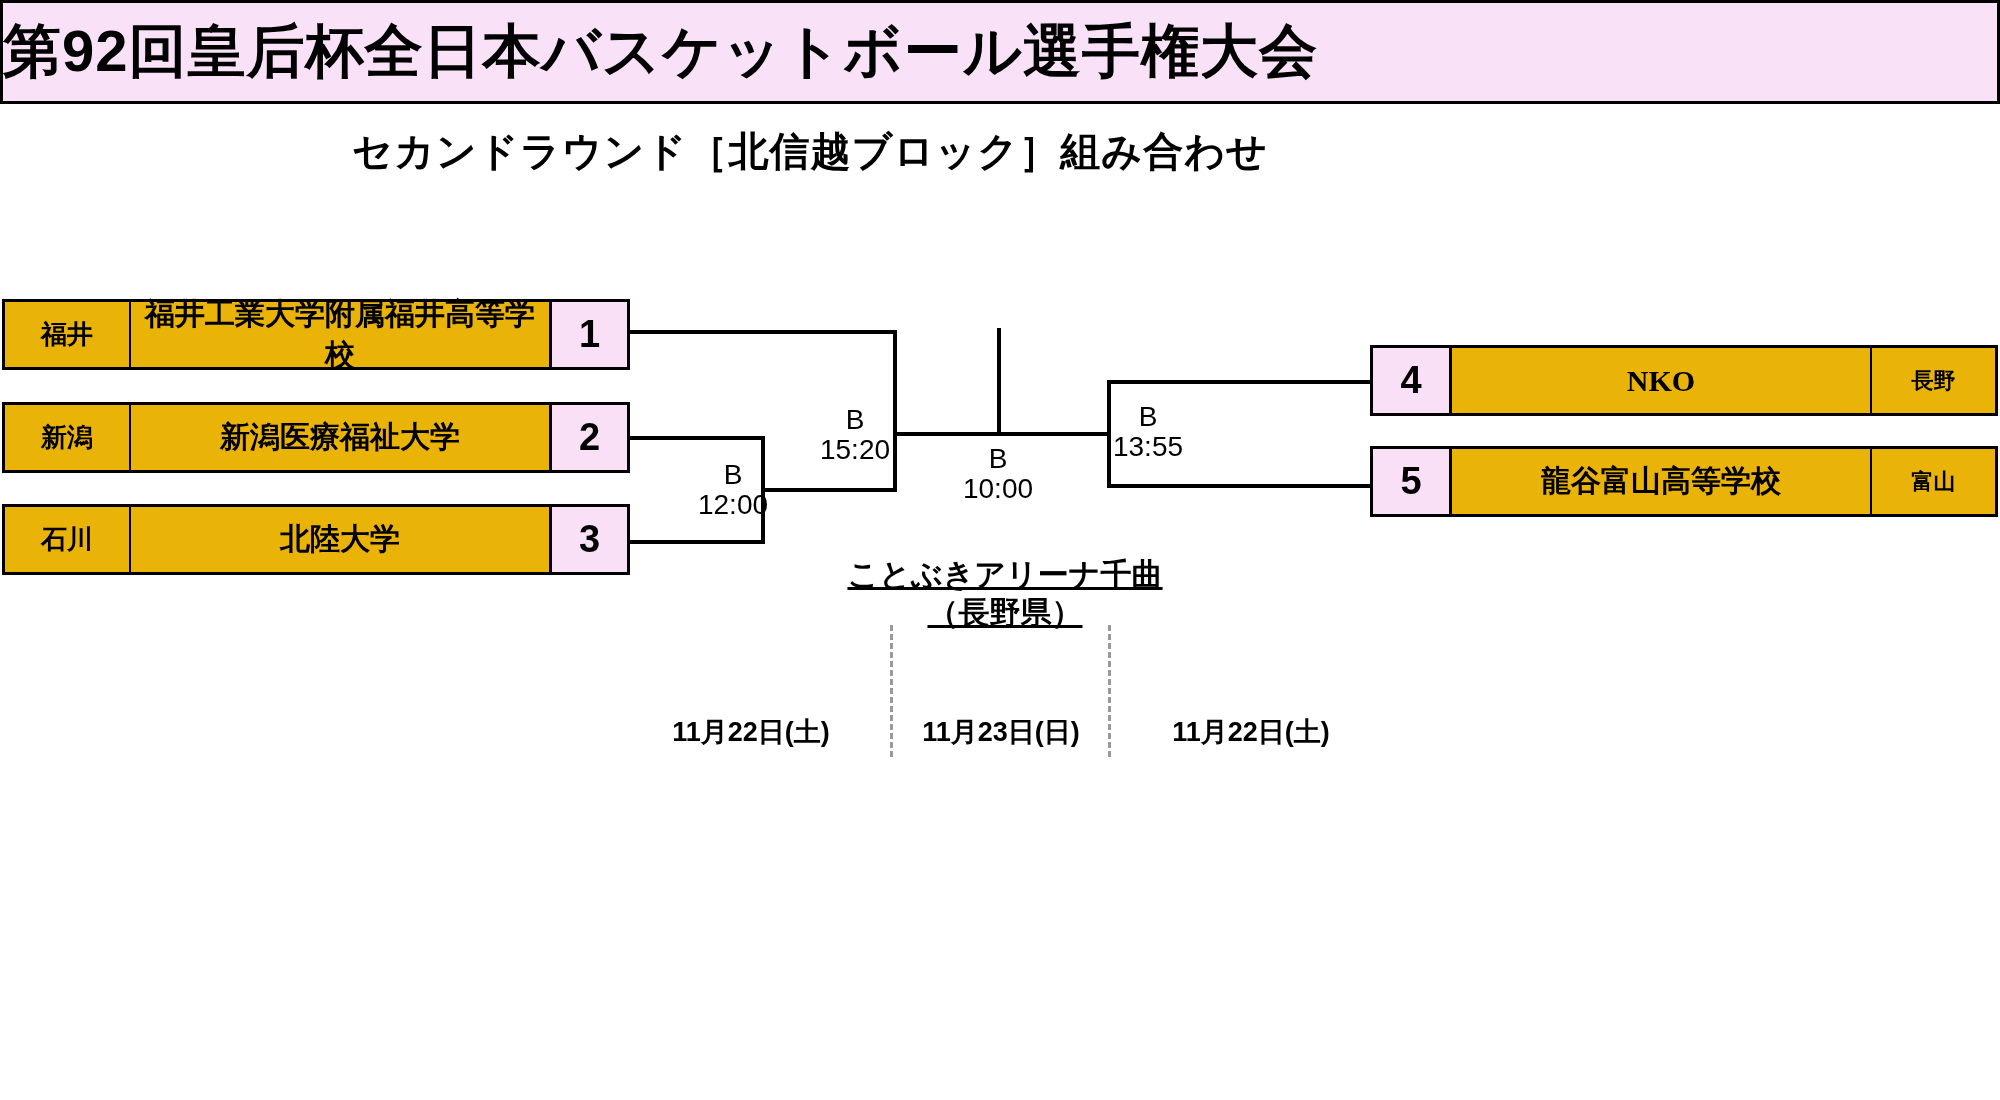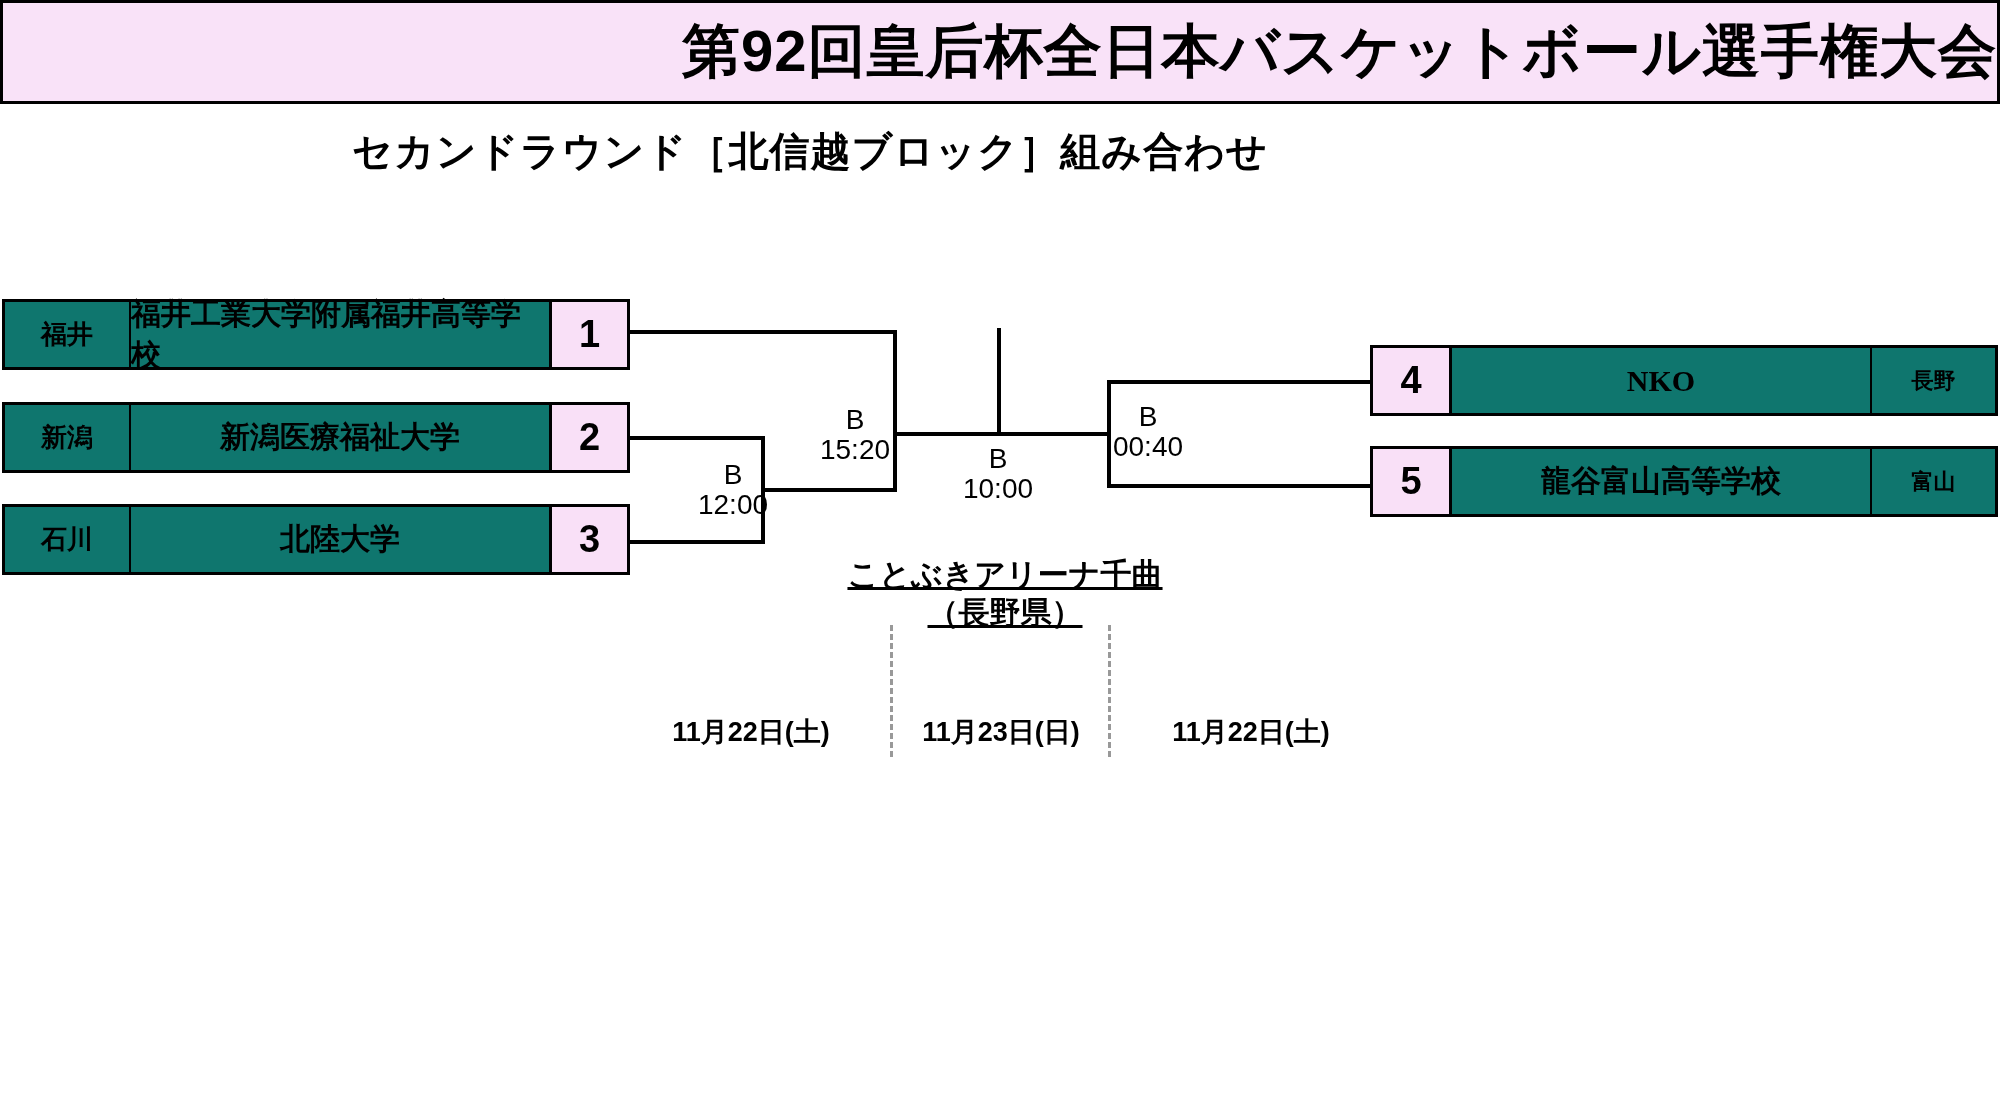--- a/index.html
+++ b/index.html
@@ -11,30 +11,30 @@
   *{box-sizing:border-box;margin:0;padding:0;}
   html,body{background:#ffffff;}
   body{
     width:2000px;height:1100px;position:relative;
     font-family:"Liberation Sans","DejaVu Sans",sans-serif;
     color:#000;
   }
   .title-bar{
     position:absolute;left:0;top:0;width:2000px;height:104px;
     background:var(--header_bg);border:3px solid var(--line);
-    display:flex;align-items:center;justify-content:flex-end;
+    display:flex;align-items:center;justify-content:flex-start;
   }
   .title-text{font-size:58px;font-weight:bold;letter-spacing:1px;}
   .subtitle{
     position:absolute;left:0;top:124px;width:1620px;
     text-align:center;font-size:40px;font-weight:bold;letter-spacing:1px;
   }
   .tbox{
-    position:absolute;display:flex;background:#0f766e;
-    border:3px solid var(--line);font-weight:bold;
+    position:absolute;display:flex;background:#eab308;
+    border:3px solid var(--line);font-weight:bold;text-align:center;
   }
   .cell{display:flex;align-items:center;justify-content:center;}
   .tbox-left{left:2px;width:628px;height:71px;}
   .tbox-right{left:1370px;width:628px;height:71px;}
   .pref-cell-l{width:126px;border-right:2px solid var(--line);font-size:26px;}
   .pref-cell-r{width:125px;border-left:2px solid var(--line);font-size:22px;}
   .name-cell{flex:1;font-size:30px;letter-spacing:0px;font-family:Liberation Serif, serif;}
   .seed-cell-l{width:78px;border-left:3px solid var(--line);background:var(--seed_bg);font-size:38px;}
   .seed-cell-r{width:79px;border-right:3px solid var(--line);background:var(--seed_bg);font-size:38px;}
   .hline{position:absolute;height:4px;background:var(--line);}
@@ -113,21 +113,21 @@
 <div class="match-label" style="left:775px;top:405px">
   <span>B</span>
   <span>15:20</span>
 </div>
 <div class="match-label" style="left:918px;top:444px">
   <span>B</span>
   <span>10:00</span>
 </div>
 <div class="match-label" style="left:1068px;top:402px">
   <span>B</span>
-  <span>00:40</span>
+  <span>13:55</span>
 </div>
 
 <div class="venue">
   <span>ことぶきアリーナ千曲</span>
   <span>（長野県）</span>
 </div>
 
 <div class="date-sep" style="left:890px"></div>
 <div class="date-sep" style="left:1108px"></div>
 

